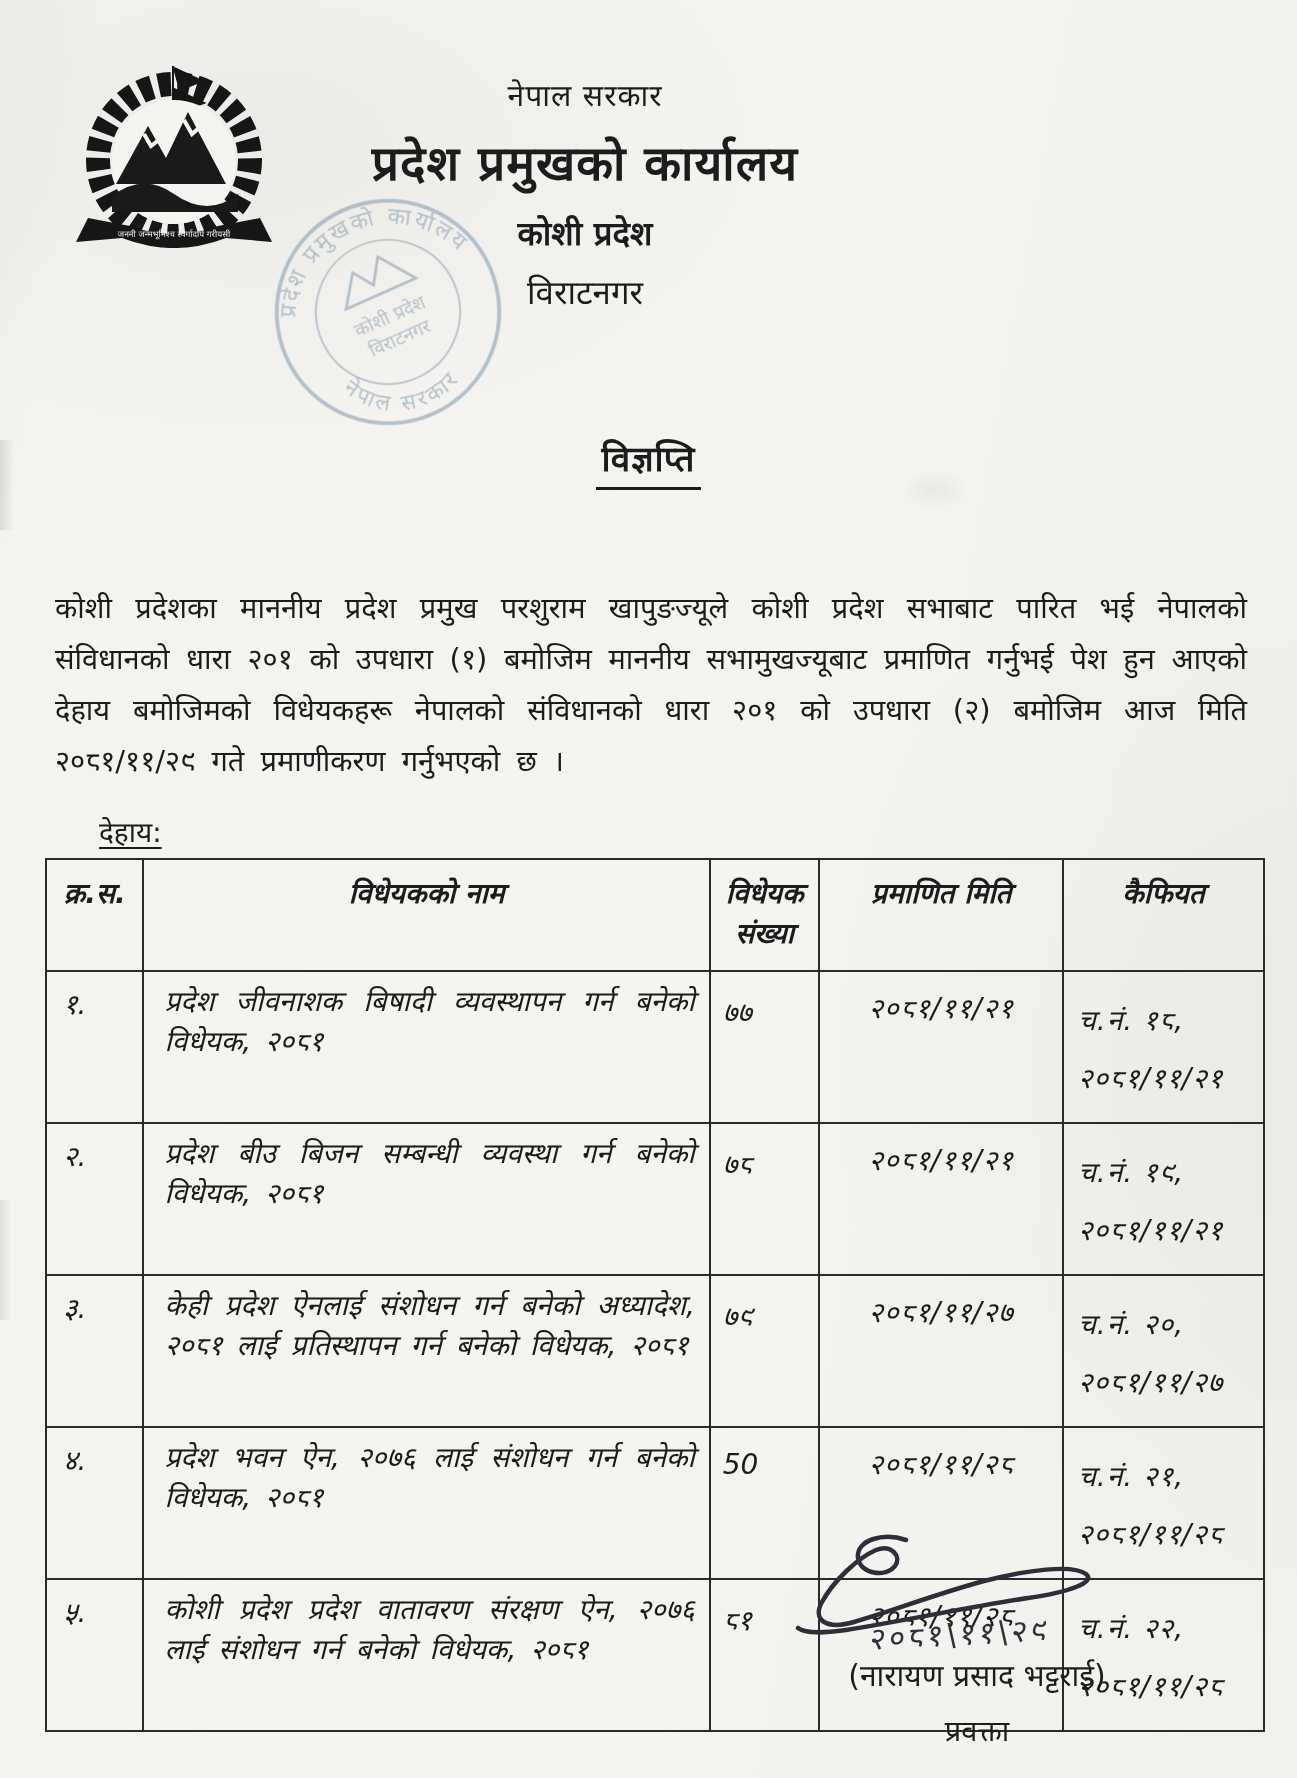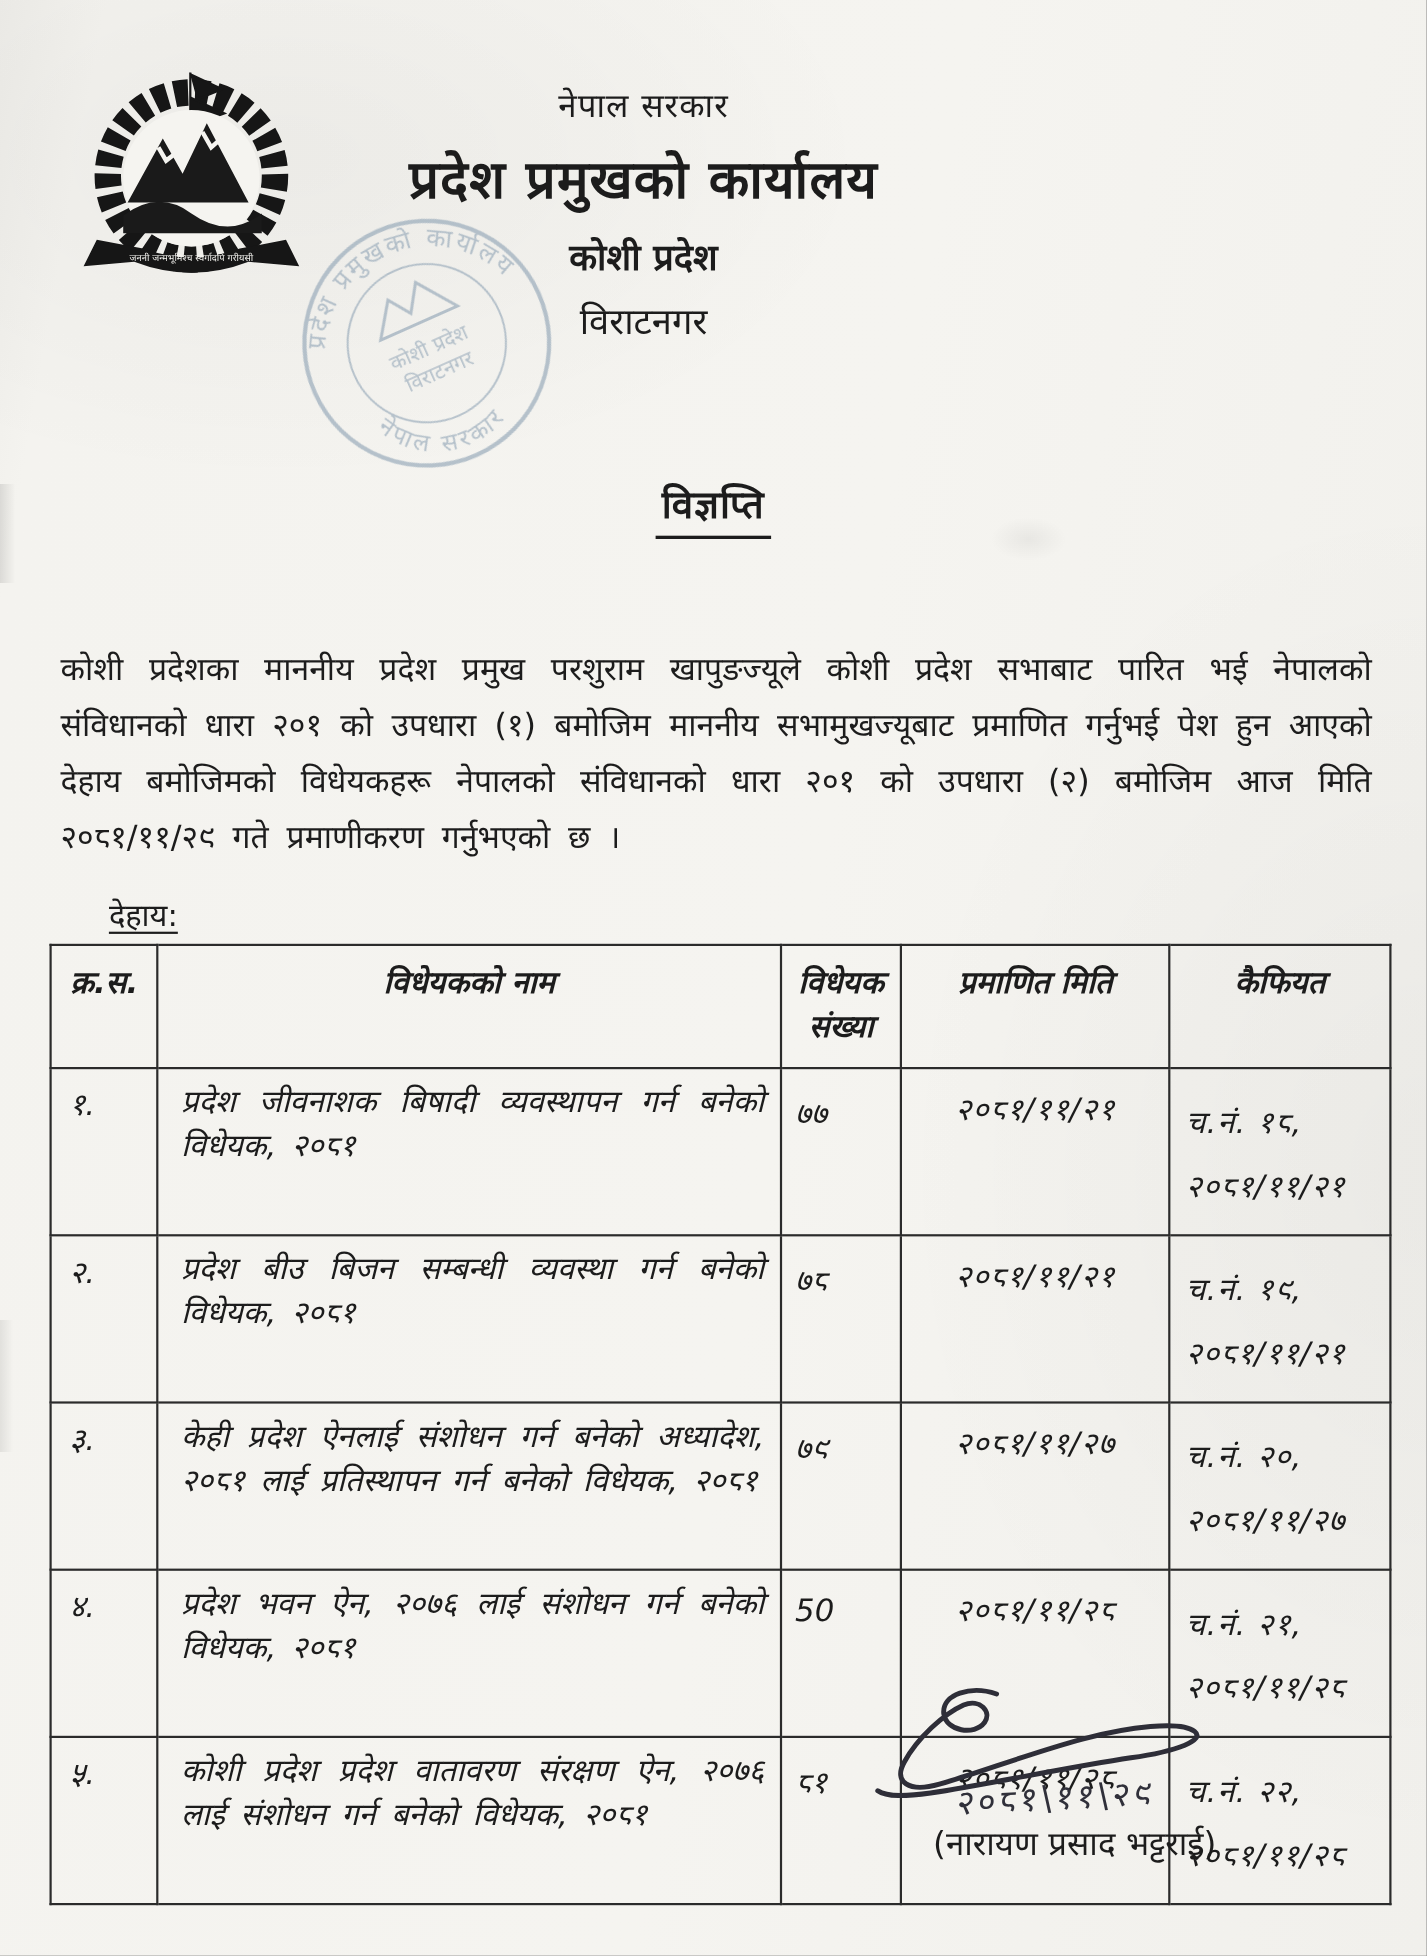--- a/index.html
+++ b/index.html
@@ -198,18 +198,19 @@
   </table>
 
   <div class="sig-block">
     <svg class="sig-squiggle" viewBox="0 0 330 140" aria-hidden="true">
       <path d="M118 12 C 95 4, 68 12, 70 30 C 72 46, 98 50, 107 38 C 114 28, 103 16, 88 22 C 70 30, 46 52, 34 74
                C 24 92, 38 102, 66 94 C 104 83, 148 66, 196 53 C 238 42, 285 36, 298 46 C 308 54, 282 64, 240 70
                C 186 78, 110 94, 58 102 C 36 105, 18 106, 10 100" fill="none" stroke="#2e2e38" stroke-width="4.5" stroke-linecap="round"></path>
     </svg>
     <span class="sig-date">२०८१\११\२९</span>
     <div class="sig-name">(नारायण प्रसाद भट्टराई)</div>
+    <div class="sig-role">प्रवक्ता</div>
   </div>
 
   <div class="smudge" style="left:900px;top:470px;width:70px;height:40px;background:radial-gradient(rgba(0,0,0,0.05),transparent 70%);"></div>
   <div class="smudge" style="left:0;top:440px;width:14px;height:90px;background:linear-gradient(90deg,rgba(0,0,0,0.10),transparent);"></div>
   <div class="smudge" style="left:0;top:1200px;width:12px;height:120px;background:linear-gradient(90deg,rgba(0,0,0,0.08),transparent);"></div>
 </div>
 
 </body></html>

